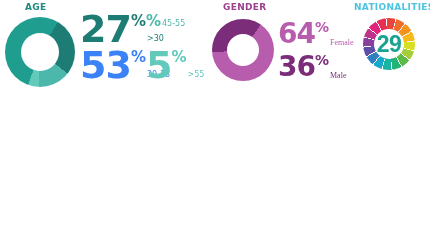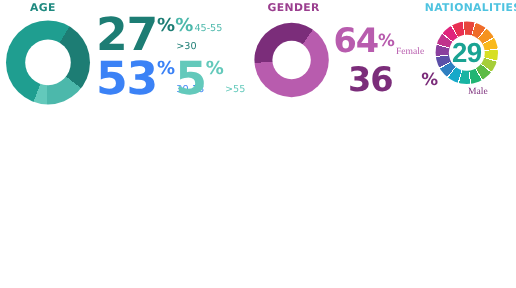--- a/index.html
+++ b/index.html
@@ -127,21 +127,21 @@
   .gender-stats {
     position: absolute;
     left: 73px;
     top: 20px;
     width: 67px;
     height: 70px;
   }
   .gender-stat {
     position: absolute;
     display: flex;
-    align-items: center;
+    align-items: flex-start;
   }
   .gender-stat .big {
     font-size: 28px;
     font-weight: bold;
     line-height: 28px;
     letter-spacing: -1px;
     font-family: "DejaVu Sans", sans-serif;
   }
   .gender-stat .pct {
     font-size: 14px;
@@ -151,21 +151,21 @@
   }
   .gender-stat .sub {
     font-size: 8px;
     align-self: flex-end;
     margin-bottom: 1px;
     margin-left: 1px;
     font-family: Liberation Serif, serif;
     white-space: nowrap;
   }
   #gender-stat-0 { left: 0px; top: 0px;  }
-  #gender-stat-1 { left: 12px; top: 33px; gap: 24px; }
+  #gender-stat-1 { left: 0px; top: 33px; }
 
   
   #panel-nat { left: 345px; width: 85px; }
   #nat-header { left: 9px; color: #4ec3e0; }
 
   #nat-ring {
     position: absolute;
     left: 18px;
     top: 18px;
     width: 52px;

